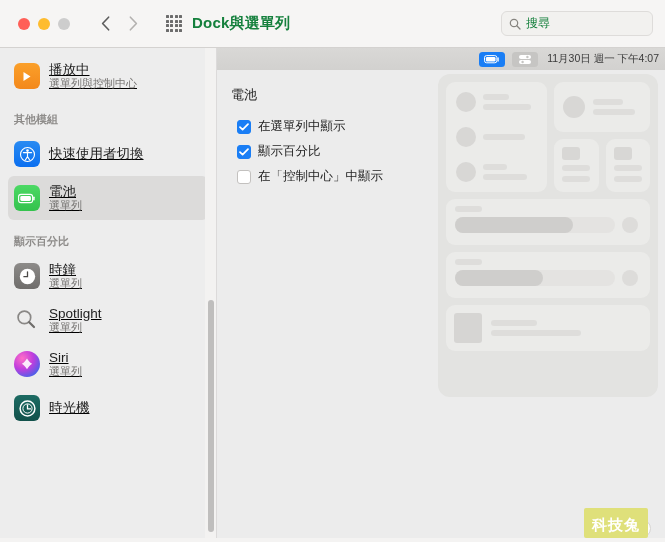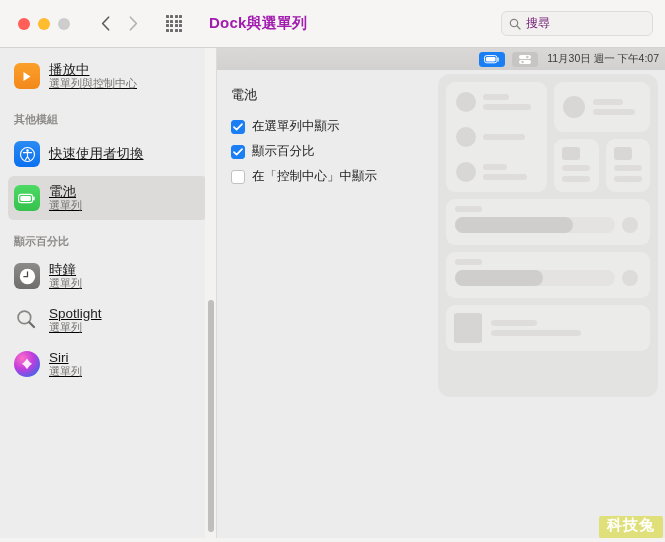--- a/index.html
+++ b/index.html
@@ -27,35 +27,35 @@
 
   .navbtns { display: flex; gap: 6px; margin-left: 24px; align-items: center; }
   .chev { width: 22px; height: 22px; display: flex; align-items: center; justify-content: center; }
   .chev svg { display: block; }
 
   .gridbtn { margin-left: 20px; width: 20px; height: 20px; display: flex; align-items: center; justify-content: center; }
   .griddots { display: grid; grid-template-columns: repeat(4, 3px); grid-template-rows: repeat(4, 3px); gap: 1.6px; }
   .griddots i { width: 3px; height: 3px; background: #6c6c6c; border-radius: 0.5px; display: block; }
 
   .win-title {
-    margin-left: 25px;
-    font-size: 15px; font-weight: bold; color: #a21caf;
+    margin-left: 8px;
+    font-size: 15px; font-weight: bold; color: #15803d;
     letter-spacing: 0.2px;
   }
 
   .search {
     position: absolute; right: 12px; top: 11px;
     width: 152px; height: 25px;
     background: #f2f1ef;
     border: 1px solid #dedcda;
     border-radius: 6px;
     display: flex; align-items: center; padding: 0 7px;
   }
   .search svg { flex: none; }
-  .search .ph { font-size: 12px; color: #701a75; margin-left: 5px; }
+  .search .ph { font-size: 12px; color: #15803d; margin-left: 5px; }
 
   
   .sidebar {
     position: absolute; left: 0; top: 48px; width: 217px; height: 494px;
     background: #ededed;
     border-right: 1px solid #dcdada;
     overflow: hidden;
   }
   .side-group-title {
     font-size: 11px; color: #8e8c8a; font-weight: bold;
@@ -110,21 +110,21 @@
     display: flex; align-items: center; justify-content: center;
   }
   .mb-pill.active { background: #1a7ef5; }
   .mb-pill.idle { background: #c6c5c3; }
   .mb-date { font-size: 10.5px; color: #3a3a3a; margin-left: 2px; }
 
   .panel-title {
     position: absolute; left: 14px; top: 38px;
     font-size: 13px; color: #1d1d1d;
   }
-  .cb-list { position: absolute; left: 14px; top: 66px; }
+  .cb-list { position: absolute; left: 20px; top: 66px; }
   .cb-row { display: flex; align-items: center; height: 25px; }
   .cbox {
     width: 14px; height: 14px; border-radius: 3px; flex: none;
     display: flex; align-items: center; justify-content: center;
     margin-right: 7px;
   }
   .cbox.on { background: #1a7ef5; border: 1px solid #1a7ef5; }
   .cbox.off { background: #ffffff; border: 1px solid #c3c1bf; }
   .cb-label { font-size: 12.5px; color: #1d1d1d; }
 
@@ -156,24 +156,24 @@
 
   
   .helpbtn {
     position: absolute; right: 14px; bottom: 24px;
     width: 19px; height: 19px; border-radius: 50%;
     background: #fdfdfd; border: 1px solid #d6d4d2;
     display: flex; align-items: center; justify-content: center;
     font-size: 12px; color: #4a4a4a; font-weight: bold;
   }
   .watermark {
-    position: absolute; right: 2px; bottom: 4px;
+    position: absolute; right: 17px; bottom: 4px;
     background: #dfe07a; color: #ffffff;
     font-size: 15px; font-weight: bold;
-    padding: 0 8px 3px; border-radius: 2px;
+    padding: 8px 8px 3px; border-radius: 2px;
     letter-spacing: 1px;
   }
   .bottom-edge { position: absolute; left: 0; bottom: 0; width: 665px; height: 4px; background: #f4f3f2; }
 </style>
 </head>
 <body>
 
 <div class="window">
 
   <div class="titlebar">
@@ -315,20 +315,34 @@
             <path d="M8 2.4c1.6 2.4 3.2 4.2 5.2 5.4-2 1.1-3.6 3-5.2 5.4C6.4 10.8 4.8 8.9 2.8 7.8 4.8 6.6 6.4 4.8 8 2.4z" fill="rgba(255,255,255,0.88)"></path>
           </svg>
         </span>
       </span>
       <span class="txt">
         <span class="t1">Siri</span>
         <span class="t2">選單列</span>
       </span>
     </div>
 
+    <div class="row">
+      <span class="ic">
+        <span class="ic-sq ic-tm">
+          <svg width="19" height="19" viewBox="0 0 19 19">
+            <circle cx="9.5" cy="9.5" r="7.4" fill="none" stroke="#ffffff" stroke-width="1.5"></circle>
+            <circle cx="9.5" cy="9.5" r="4.6" fill="none" stroke="#ffffff" stroke-width="1"></circle>
+            <path d="M9.5 5.9v3.9h3.1" stroke="#ffffff" stroke-width="1.3" fill="none" stroke-linecap="round"></path>
+          </svg>
+        </span>
+      </span>
+      <span class="txt">
+        <span class="t1">時光機</span>
+      </span>
+    </div>
   </div>
 
   <div class="scrollbar">
     <div class="scrollthumb"></div>
   </div>
 
   <div class="content">
 
     <div class="menubar-strip">
       <span class="mb-pill active">

